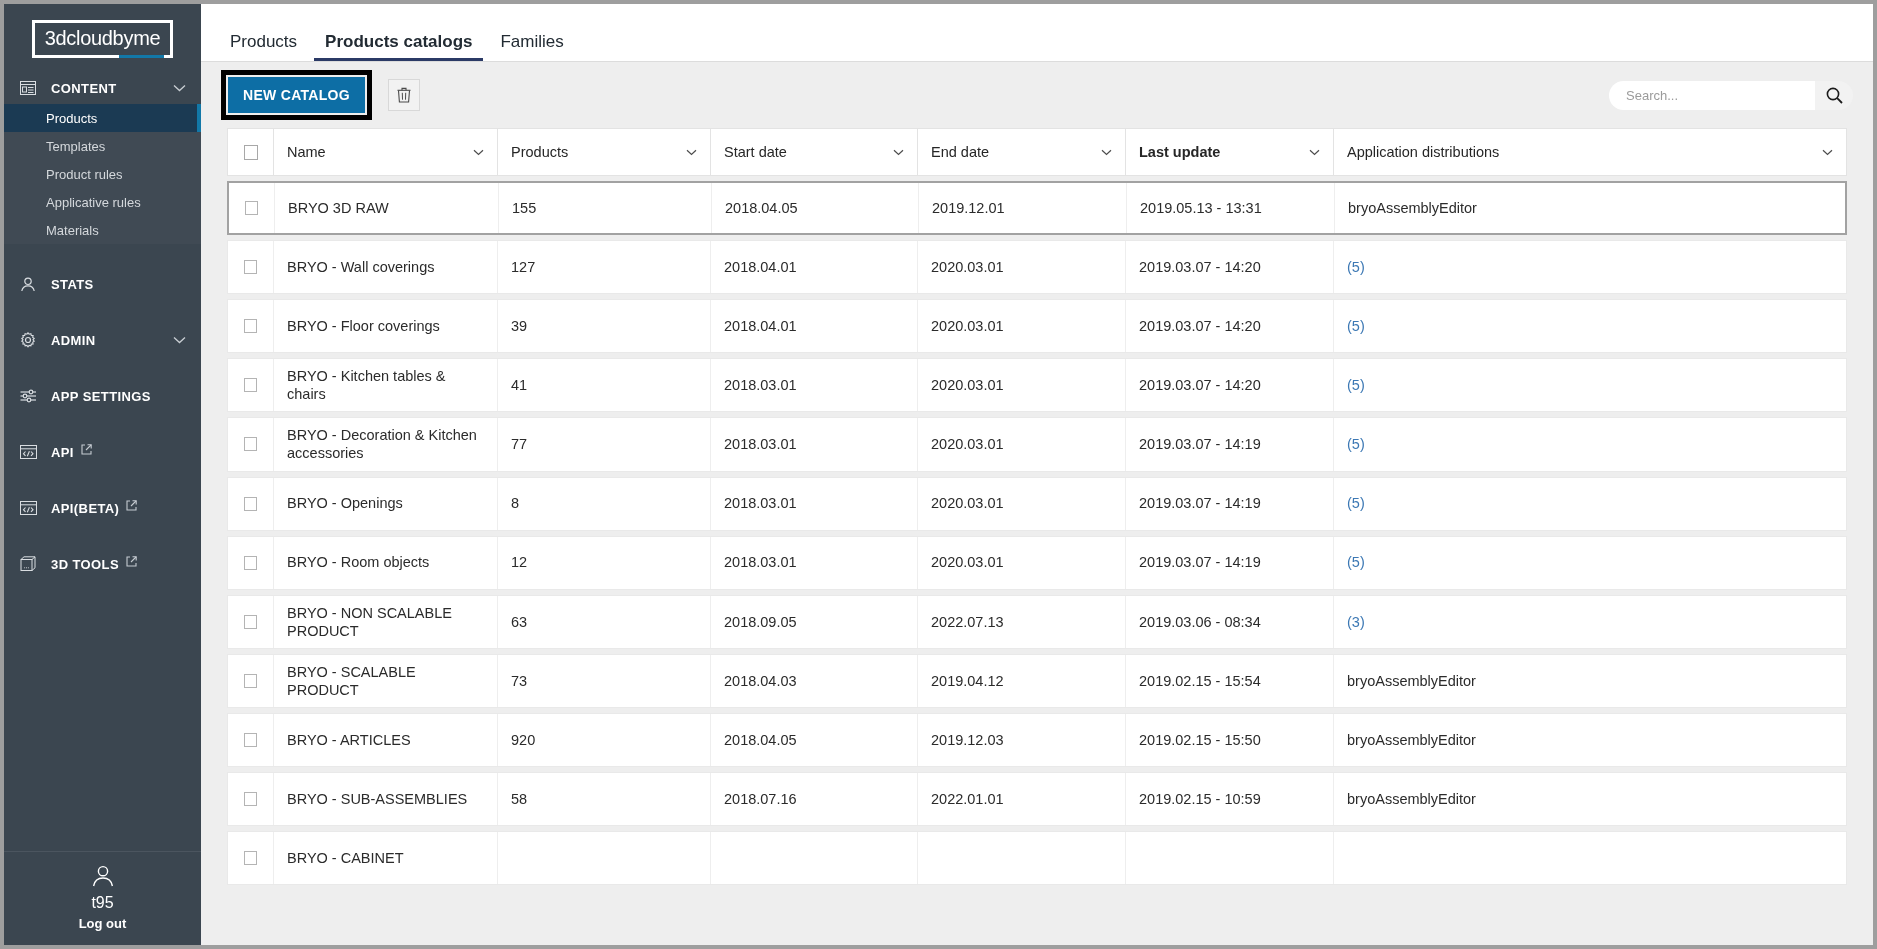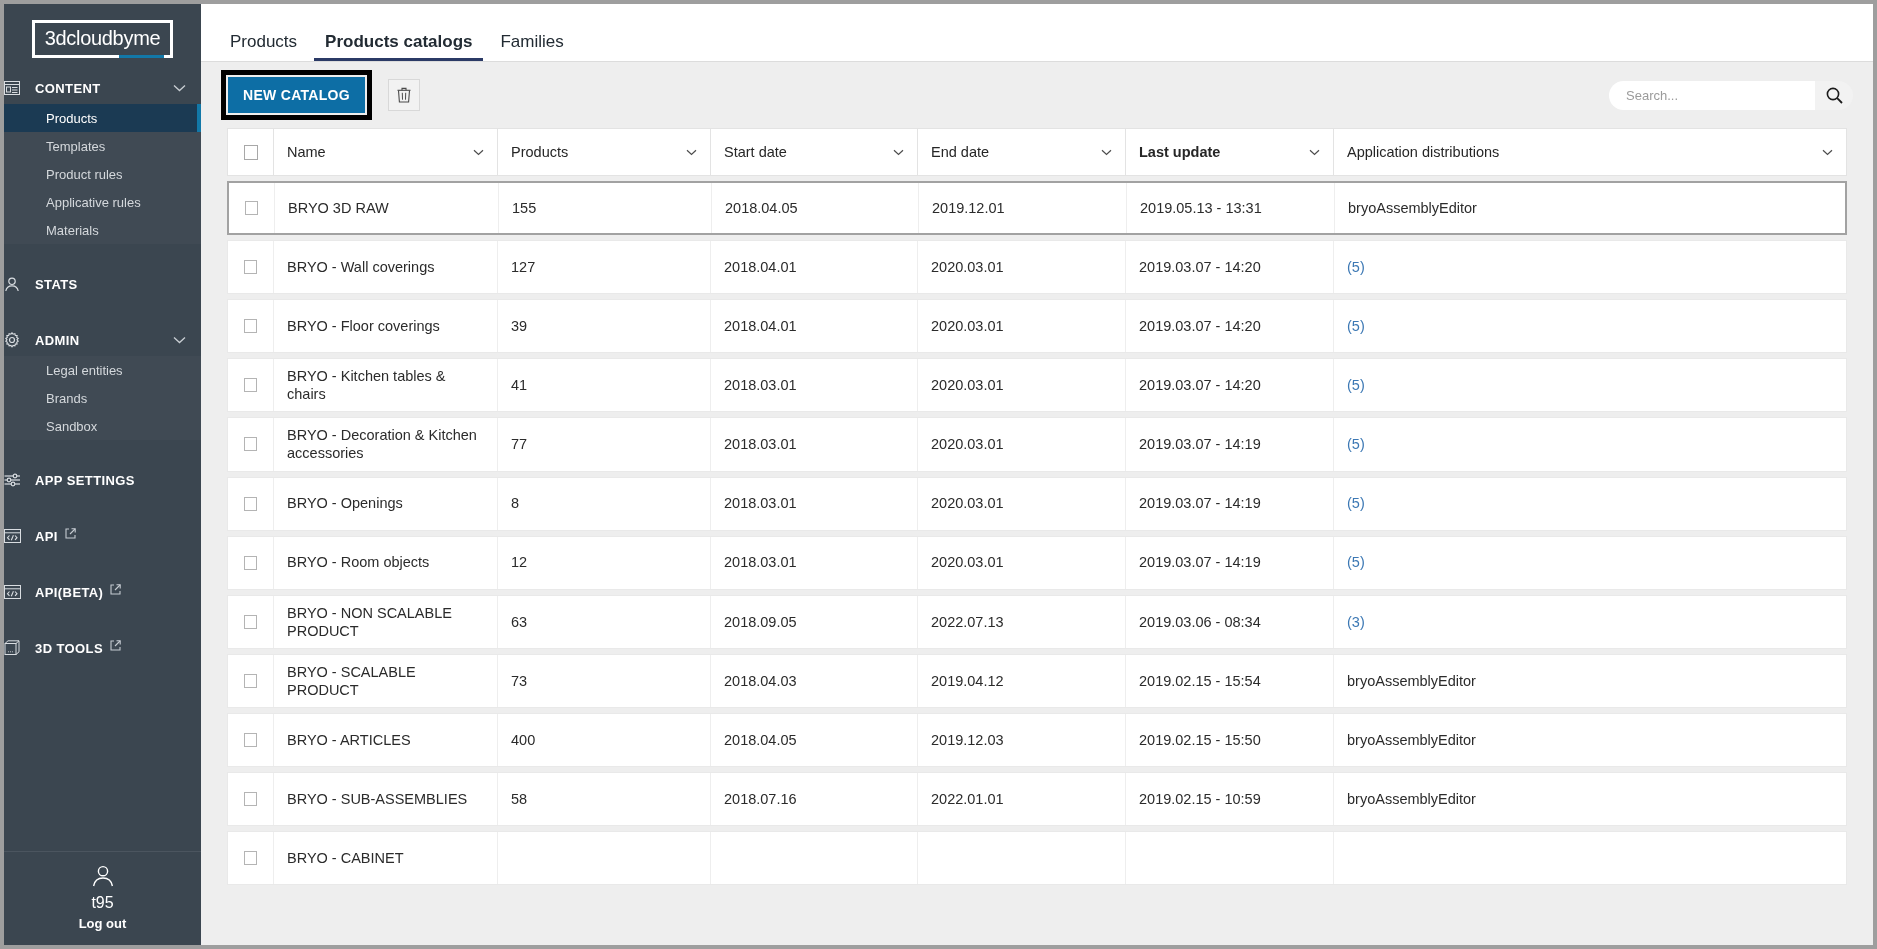--- a/index.html
+++ b/index.html
@@ -51,21 +51,21 @@
     bottom: -3px;
     height: 3px;
     background: #1278a8;
   }
 
   .nav-group { }
   .nav-top {
     display: flex;
     align-items: center;
     height: 32px;
-    padding: 0 14px 0 0;
+    padding: 0 14px 0 16px;
     font-size: 13px;
     font-weight: bold;
     letter-spacing: 0.4px;
     color: #ffffff;
     cursor: pointer;
   }
   .nav-top .nic { width: 20px; flex: 0 0 20px; display: flex; align-items: center; }
   .nav-top .ntxt { flex: 1; padding-left: 11px; }
   .nav-top .chev { width: 16px; display: flex; justify-content: center; opacity: .85; }
   .nav-top.has-ext .ntxt { flex: none; padding-right: 7px; }
@@ -343,31 +343,20 @@
               <path d="M8,0.8 L9.1,2.2 L10.9,1.7 L11.3,3.5 L13.1,3.6 L12.7,5.4 L14.2,6.4 L13,7.8 L14.2,9.2 L12.7,10.2 L13.1,12 L11.3,12.1 L10.9,13.9 L9.1,13.4 L8,14.8 L6.9,13.4 L5.1,13.9 L4.7,12.1 L2.9,12 L3.3,10.2 L1.8,9.2 L3,7.8 L1.8,6.4 L3.3,5.4 L2.9,3.6 L4.7,3.5 L5.1,1.7 L6.9,2.2 Z" fill="none" stroke="#d9dde1" stroke-width="1.1"></path>
             </svg>
         </span>
         <span class="ntxt">ADMIN</span>
         <span class="chev">
           <svg width="13" height="8" viewBox="0 0 13 8">
               <polyline points="1,1.5 6.5,6.5 12,1.5" fill="none" stroke="#e2e6ea" stroke-width="1.3"></polyline>
             </svg>
         </span>
       </div>
-      <div class="subnav">
-        <div class="subitem">
-          <span>Legal entities</span>
-        </div>
-        <div class="subitem">
-          <span>Brands</span>
-        </div>
-        <div class="subitem">
-          <span>Sandbox</span>
-        </div>
-      </div>
     </div>
 
     <div class="spacer-24"></div>
 
     <div class="nav-top">
       <span class="nic">
         <svg width="17" height="14" viewBox="0 0 17 14">
             <line x1="0.5" y1="3" x2="16" y2="3" stroke="#d9dde1" stroke-width="1.2"></line>
             <line x1="0.5" y1="7" x2="16" y2="7" stroke="#d9dde1" stroke-width="1.2"></line>
             <line x1="0.5" y1="11" x2="16" y2="11" stroke="#d9dde1" stroke-width="1.2"></line>
@@ -673,21 +662,21 @@
             <div class="td c-sdate">2018.04.03</div>
             <div class="td c-edate">2019.04.12</div>
             <div class="td c-lupd">2019.02.15 - 15:54</div>
             <div class="td c-apps">bryoAssemblyEditor</div>
           </div>
           <div class="trow">
             <div class="td cbcol c-cb">
               <span class="cbx"></span>
             </div>
             <div class="td c-name">BRYO - ARTICLES</div>
-            <div class="td c-prod">400</div>
+            <div class="td c-prod">920</div>
             <div class="td c-sdate">2018.04.05</div>
             <div class="td c-edate">2019.12.03</div>
             <div class="td c-lupd">2019.02.15 - 15:50</div>
             <div class="td c-apps">bryoAssemblyEditor</div>
           </div>
           <div class="trow">
             <div class="td cbcol c-cb">
               <span class="cbx"></span>
             </div>
             <div class="td c-name">BRYO - SUB-ASSEMBLIES</div>

